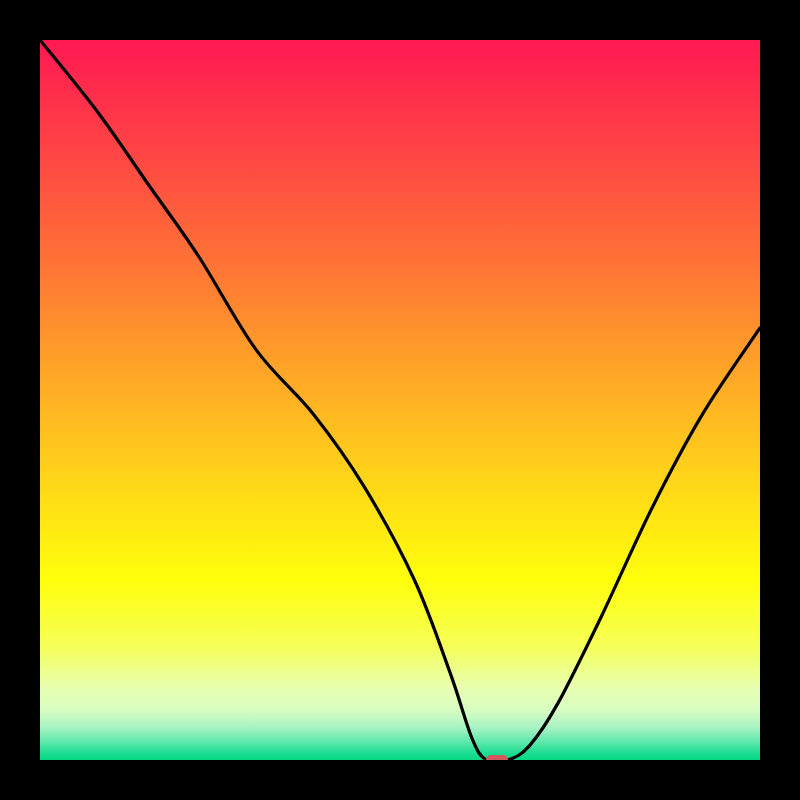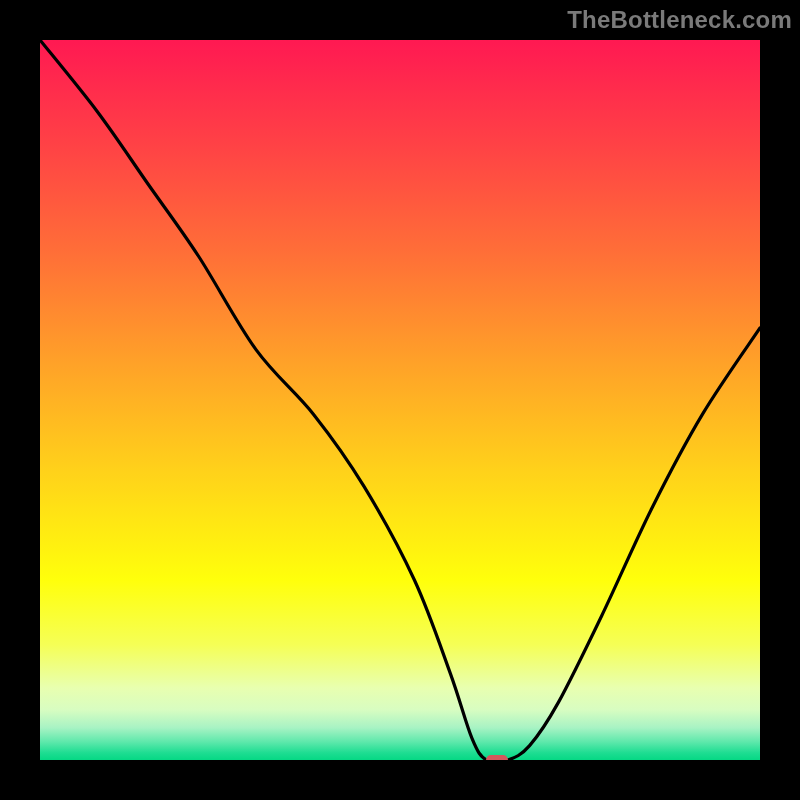--- a/index.html
+++ b/index.html
@@ -39,21 +39,20 @@
   }
   .marker {
     position: absolute;
     border-radius: 8px;
   }
 </style>
 </head>
 <body>
 
 <div class="container">
-  <div class="watermark">TheBottleneck.com</div>
   <div class="plot-area">
     <svg class="gradient" viewBox="0 0 720 720" preserveAspectRatio="none">
       <defs>
         <linearGradient id="bg" x1="0" y1="0" x2="0" y2="1">
             <stop offset="0%" stop-color="#FF1952"></stop>
             <stop offset="15%" stop-color="#FF4345"></stop>
             <stop offset="30%" stop-color="#FF7037"></stop>
             <stop offset="45%" stop-color="#FFA228"></stop>
             <stop offset="60%" stop-color="#FFD21A"></stop>
             <stop offset="75%" stop-color="#FFFF0B"></stop>

